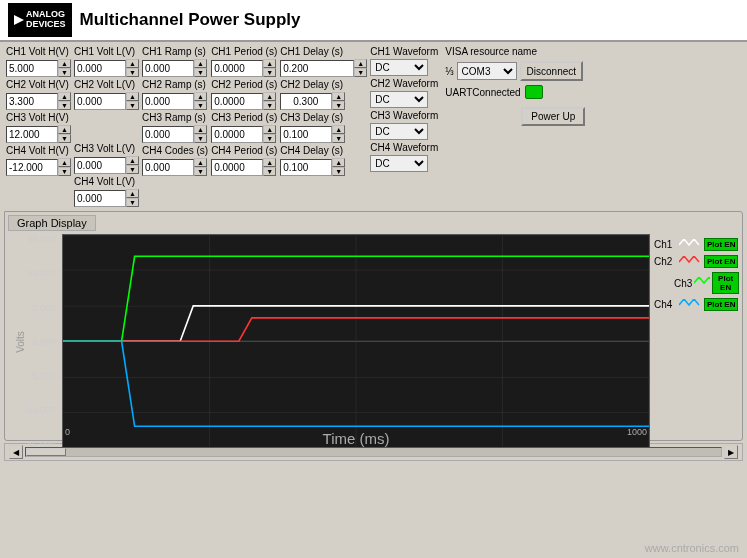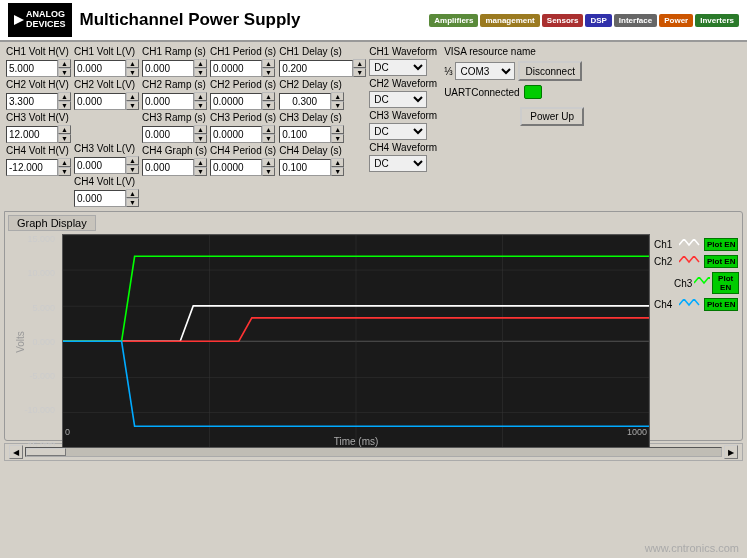--- a/index.html
+++ b/index.html
@@ -26,29 +26,20 @@
     <div style="background:#000; padding:3px 6px; display:flex; flex-direction:column; align-items:center; justify-content:center; height:34px;">
       <div style="display:flex; align-items:center; gap:2px;">
         <div style="width:10px; height:10px; background:#fff; clip-path:polygon(0 0, 100% 50%, 0 100%);"></div>
         <div>
           <div style="color:#fff; font-size:9px; font-weight:bold; line-height:1.1;">ANALOG</div>
           <div style="color:#fff; font-size:9px; font-weight:bold; line-height:1.1;">DEVICES</div>
         </div>
       </div>
     </div>
     <div style="font-size:17px; font-weight:bold; color:#000; flex:1;">Multichannel Power Supply</div>
-    <div style="display:flex; gap:2px;">
-      <div style="background:#5a8a3a; color:#fff; font-size:8px; font-weight:bold; padding:2px 5px; border-radius:2px; cursor:pointer;">Amplifiers</div>
-      <div style="background:#9b7a20; color:#fff; font-size:8px; font-weight:bold; padding:2px 5px; border-radius:2px; cursor:pointer;">management</div>
-      <div style="background:#aa3030; color:#fff; font-size:8px; font-weight:bold; padding:2px 5px; border-radius:2px; cursor:pointer;">Sensors</div>
-      <div style="background:#3030aa; color:#fff; font-size:8px; font-weight:bold; padding:2px 5px; border-radius:2px; cursor:pointer;">DSP</div>
-      <div style="background:#666; color:#fff; font-size:8px; font-weight:bold; padding:2px 5px; border-radius:2px; cursor:pointer;">Interface</div>
-      <div style="background:#cc5500; color:#fff; font-size:8px; font-weight:bold; padding:2px 5px; border-radius:2px; cursor:pointer;">Power</div>
-      <div style="background:#2a7a2a; color:#fff; font-size:8px; font-weight:bold; padding:2px 5px; border-radius:2px; cursor:pointer;">Inverters</div>
-    </div>
   </div>
 
   <div id="controls-wrapper" style="display:flex; padding:4px 6px 2px 6px; gap:3px; background:#d4d0c8; flex-wrap:nowrap; align-items:flex-start;">
 
     <div style="display:flex; flex-direction:column; gap:2px;">
       <div style="font-size:10px;">CH1 Volt H(V)</div>
       <div style="display:flex; align-items:center;">
         <input type="text" style="width: 52px; height: 17px; border: 1px inset rgb(153, 153, 153); font-size: 10px; padding: 0px 2px;" value="5.000">
         <div style="display:flex; flex-direction:column;">
           <button style="width:13px; height:9px; font-size:7px; background:#d4d0c8; border:1px outset #bbb; padding:0; line-height:1; cursor:pointer;">▲</button>
@@ -134,21 +125,21 @@
         </div>
       </div>
       <div style="font-size:10px;">CH3 Ramp (s)</div>
       <div style="display:flex; align-items:center;">
         <input type="text" value="0.000" style="width: 52px; height: 17px; border: 1px inset rgb(153, 153, 153); font-size: 10px; padding: 0px 2px;">
         <div style="display:flex; flex-direction:column;">
           <button style="width:13px; height:9px; font-size:7px; background:#d4d0c8; border:1px outset #bbb; padding:0; cursor:pointer;">▲</button>
           <button style="width:13px; height:9px; font-size:7px; background:#d4d0c8; border:1px outset #bbb; padding:0; cursor:pointer;">▼</button>
         </div>
       </div>
-      <div style="font-size:10px;">CH4 Graph (s)</div>
+      <div style="font-size:10px;">CH4 Codes (s)</div>
       <div style="display:flex; align-items:center;">
         <input type="text" value="0.000" style="width: 52px; height: 17px; border: 1px inset rgb(153, 153, 153); font-size: 10px; padding: 0px 2px;">
         <div style="display:flex; flex-direction:column;">
           <button style="width:13px; height:9px; font-size:7px; background:#d4d0c8; border:1px outset #bbb; padding:0; cursor:pointer;">▲</button>
           <button style="width:13px; height:9px; font-size:7px; background:#d4d0c8; border:1px outset #bbb; padding:0; cursor:pointer;">▼</button>
         </div>
       </div>
     </div>
 
     <div style="display:flex; flex-direction:column; gap:2px;">
@@ -286,21 +277,21 @@
 
           <polyline points="0,97 108,97 120,64.7 540,64.7" stroke="#ffffff" stroke-width="1.5" fill="none"></polyline>
 
           <polyline points="0,97 162,97 174,75.7 540,75.7" stroke="#ff3333" stroke-width="1.5" fill="none"></polyline>
 
           <polyline points="0,97 54,97 66,19.4 540,19.4" stroke="#00ff00" stroke-width="1.5" fill="none"></polyline>
 
           <polyline points="0,97 54,97 66,174.6 540,174.6" stroke="#00aaff" stroke-width="1.5" fill="none"></polyline>
         </svg>
         
-        <div style="position:absolute; bottom:2px; left:50%; transform:translateX(-50%); font-size:10px; color:#aaa;text-align:center;">Time (ms)</div>
+        <div style="position:absolute; bottom:2px; left:50%; transform:translateX(-50%); font-size:15px; color:#aaa;text-align:center;">Time (ms)</div>
         
         <div style="position:absolute; bottom:12px; left:2px; font-size:9px; color:#aaa;">0</div>
         <div style="position:absolute; bottom:12px; right:2px; font-size:9px; color:#aaa;">1000</div>
       </div>
 
       <div style="width:85px; display:flex; flex-direction:column; gap:4px; padding-top:4px;">
         <div style="display:flex; align-items:center; gap:3px;">
           <span style="font-size:10px; width:22px;">Ch1</span>
           <svg width="22" height="12" xmlns="http://www.w3.org/2000/svg">
               <polyline points="0,6 5,0 10,6 15,0 20,6" stroke="#ffffff" stroke-width="1.5" fill="none"></polyline>

